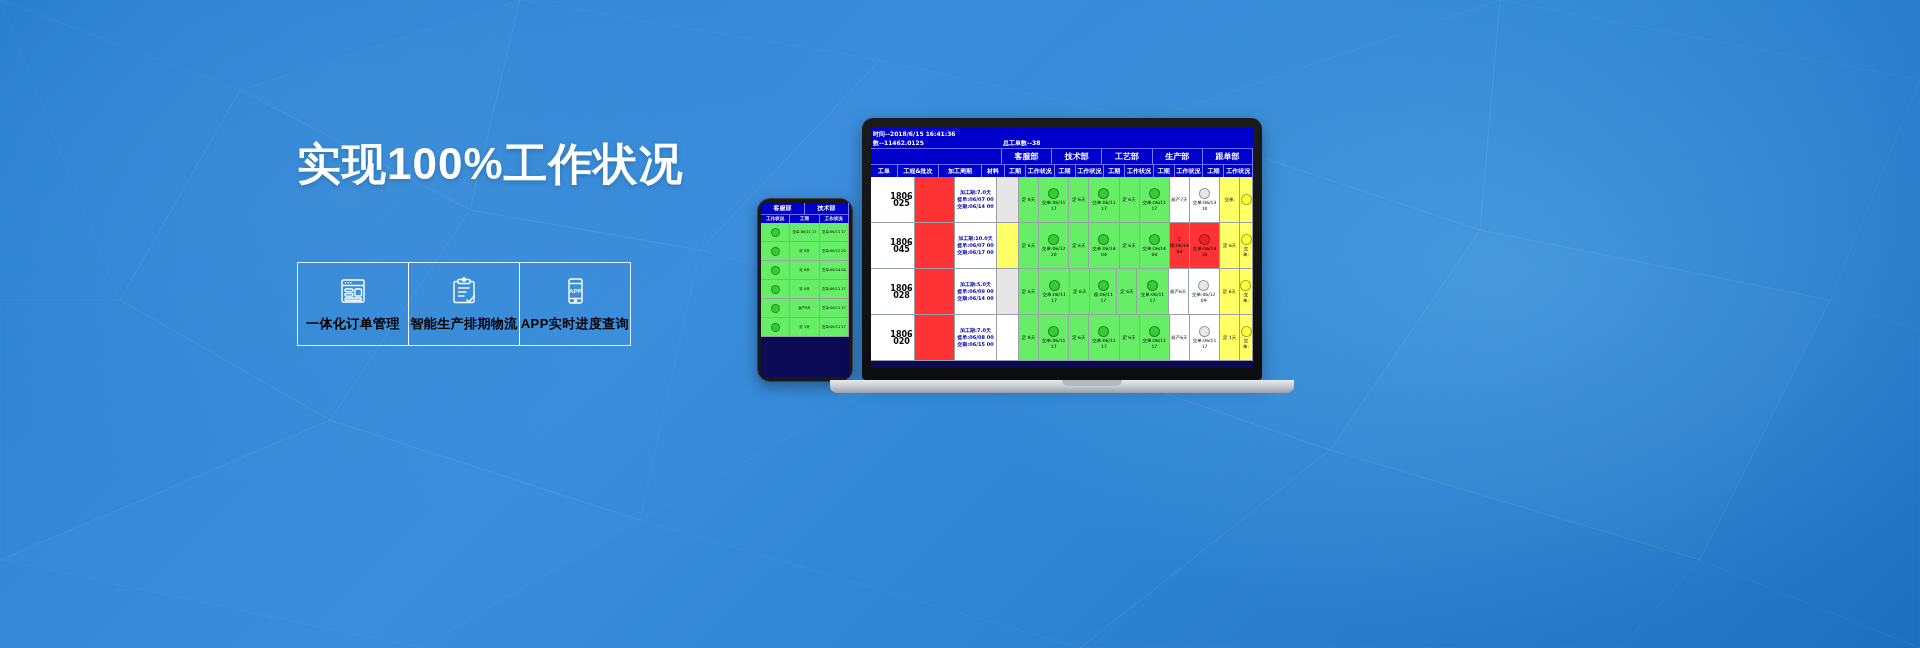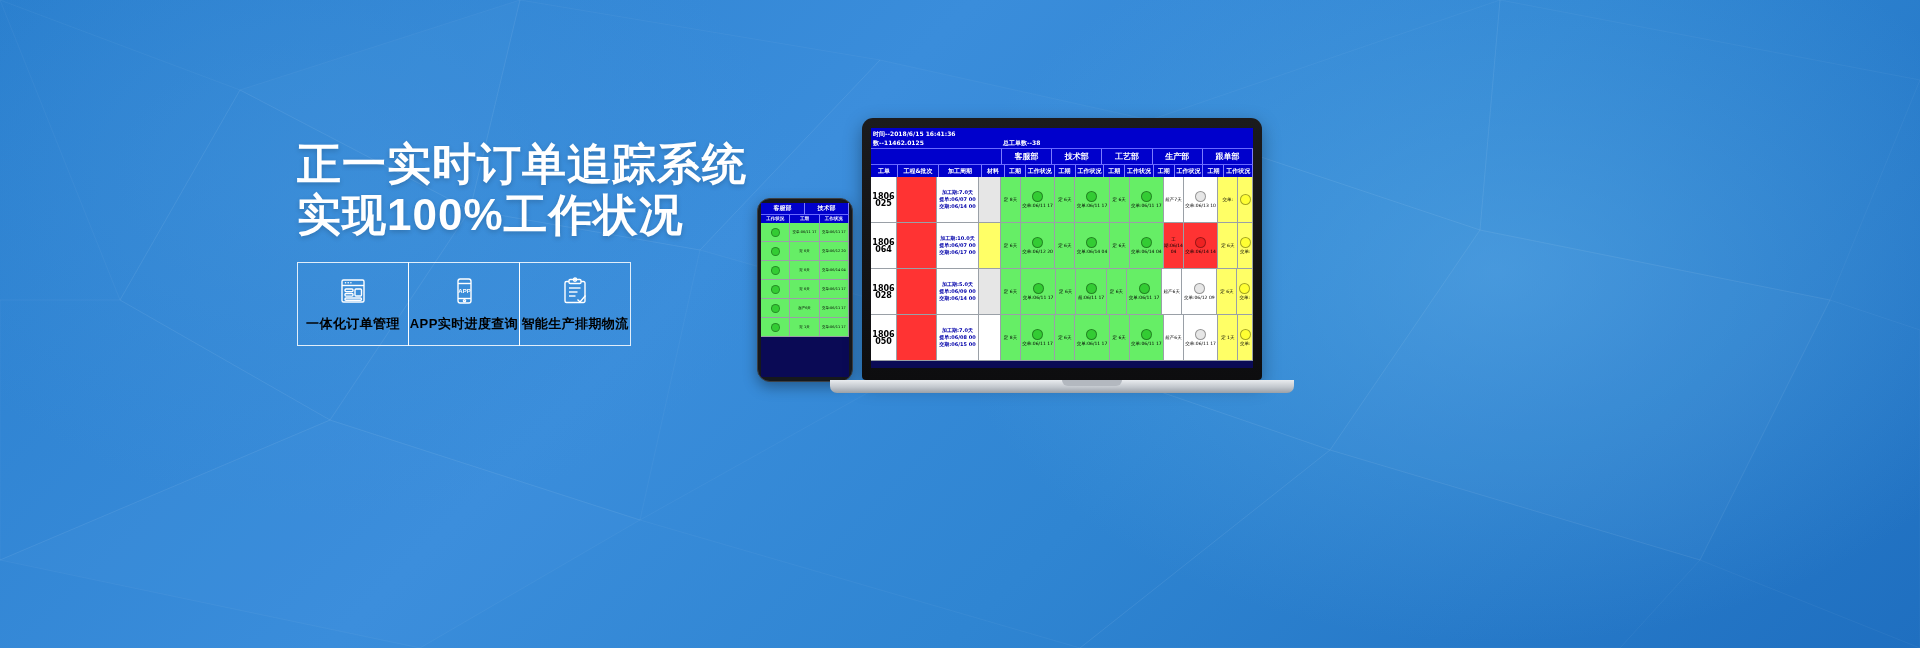--- a/index.html
+++ b/index.html
@@ -80,21 +80,21 @@
   .hdrow{display:flex;background:#0000cc;border-top:1px solid #6a6aff;}
   .hdrow .h{
     text-align:center;font-size:6px;font-weight:bold;padding:2px 0;
     border-right:1px solid #7d7dff;color:#fff;line-height:8px;
   }
   .rows{background:#ffffff;}
   .row{display:flex;border-bottom:1px solid #9aa0a7;}
   .cell{border-right:1px solid #9aa0a7;font-size:5px;line-height:7px;
     color:#000;overflow:hidden;display:flex;align-items:center;
     justify-content:center;text-align:center;padding:0 1px;box-sizing:border-box;}
-  .cell.num{font-size:8px;font-weight:bold;flex-direction:column;}
+  .cell.num{font-size:8px;font-weight:bold;flex-direction:column;margin-left:18px;}
   .dot{width:9px;height:9px;border-radius:50%;display:block;
     border:1px solid rgba(0,0,0,.35);}
   .cellstack{display:flex;flex-direction:column;align-items:center;justify-content:center;gap:1px;}
   .sub{font-size:4.5px;line-height:6px;color:#000;}
 
   
   .pdep{display:flex;background:#0000cc;}
   .pdep .d{flex:1;text-align:center;font-size:6px;font-weight:bold;padding:1px 0;
     border-right:1px solid #7d7dff;}
   .phd{display:flex;background:#0000cc;border-top:1px solid #6a6aff;}
@@ -129,21 +129,20 @@
   </g>
   <g fill="#ffffff" fill-opacity="0.035">
     <path d="M240 90 L520 0 L470 210 Z"></path>
     <path d="M700 250 L880 60 L1150 120 L980 330 Z"></path>
     <path d="M1330 450 L1480 230 L1830 300 L1700 560 Z"></path>
     <path d="M0 560 L330 420 L640 520 L420 648 Z"></path>
   </g>
 </svg>
 
 <div class="copy">
-  <div class="headline">正一实时订单追踪系统</div>
   <div class="headline">实现100%工作状况</div>
 </div>
 
 <div class="features">
 
   <div class="feature">
     <span class="ficon">
       <svg width="30" height="26" viewBox="0 0 30 26" fill="none" stroke="#ffffff" stroke-width="1.4">
         <rect x="4" y="2" width="22" height="22" rx="1.5"></rect>
         <line x1="4" y1="7.5" x2="26" y2="7.5"></line>
@@ -155,43 +154,43 @@
         <rect x="17" y="11" width="6.5" height="7" rx="1"></rect>
         <rect x="7" y="20" width="16.5" height="2.2" rx="1"></rect>
       </svg>
     </span>
     <span class="flabel">一体化订单管理</span>
   </div>
 
   <div class="feature">
     <span class="ficon">
       <svg width="30" height="28" viewBox="0 0 30 28" fill="none" stroke="#ffffff" stroke-width="1.4">
-        <rect x="9" y="2" width="13" height="24" rx="2.2"></rect>
-        <line x1="9" y1="6.5" x2="22" y2="6.5"></line>
-        <line x1="9" y1="21.5" x2="22" y2="21.5"></line>
-        <circle cx="15.5" cy="23.7" r="1.1"></circle>
-        <text x="15.5" y="16" font-size="6" fill="#ffffff" stroke="none" text-anchor="middle" font-family="Liberation Sans, sans-serif" font-weight="bold">APP</text>
-      </svg>
-    </span>
-    <span class="flabel">APP实时进度查询</span>
-  </div>
-
-  <div class="feature">
-    <span class="ficon">
-      <svg width="30" height="28" viewBox="0 0 30 28" fill="none" stroke="#ffffff" stroke-width="1.4">
         <path d="M9 4.5 H6.5 A1.5 1.5 0 0 0 5 6 V24 A1.5 1.5 0 0 0 6.5 25.5 H23.5 A1.5 1.5 0 0 0 25 24 V6 A1.5 1.5 0 0 0 23.5 4.5 H21"></path>
         <rect x="9" y="2.5" width="12" height="4" rx="1.2"></rect>
         <circle cx="15" cy="2.6" r="1.6"></circle>
         <line x1="9" y1="11" x2="20.5" y2="11"></line>
         <line x1="9" y1="15" x2="17.5" y2="15"></line>
         <line x1="9" y1="19" x2="15.5" y2="19"></line>
         <path d="M17.5 22.5 L20 25 L25.5 18.5"></path>
       </svg>
     </span>
     <span class="flabel">智能生产排期物流</span>
+  </div>
+
+  <div class="feature">
+    <span class="ficon">
+      <svg width="30" height="28" viewBox="0 0 30 28" fill="none" stroke="#ffffff" stroke-width="1.4">
+        <rect x="9" y="2" width="13" height="24" rx="2.2"></rect>
+        <line x1="9" y1="6.5" x2="22" y2="6.5"></line>
+        <line x1="9" y1="21.5" x2="22" y2="21.5"></line>
+        <circle cx="15.5" cy="23.7" r="1.1"></circle>
+        <text x="15.5" y="16" font-size="6" fill="#ffffff" stroke="none" text-anchor="middle" font-family="Liberation Sans, sans-serif" font-weight="bold">APP</text>
+      </svg>
+    </span>
+    <span class="flabel">APP实时进度查询</span>
   </div>
 
 </div>
 
 <div id="phone">
   <div class="pbody">
     <div class="pscreen dash">
       <div class="pdep">
         <span class="d">客服部</span>
         <span class="d">技术部</span>
@@ -335,21 +334,21 @@
               <span class="sub">交单:</span>
             </div>
             <div class="cell cellstack" style="flex: 1 1 auto; background: rgb(255, 255, 102);">
               <span class="dot" style="background: rgb(255, 255, 51);"></span>
               <span class="sub"></span>
             </div>
           </div>
           <div class="row" style="height: 45px;">
             <div class="cell num" style="flex: 0 0 26px;">
               <span>1806</span>
-              <span>064</span>
+              <span>045</span>
             </div>
             <div class="cell" style="flex: 0 0 40px; background: rgb(255, 51, 51);"></div>
             <div class="cell" style="flex: 0 0 42px; flex-direction: column; color: rgb(0, 0, 170); font-weight: bold;">
               <span>加工期:10.0天</span>
               <span>提单:06/07 00</span>
               <span>交期:06/17 00</span>
             </div>
             <div class="cell" style="flex: 0 0 22px; background: rgb(255, 255, 102);"></div>
             <div class="cell" style="flex: 0 0 20px; background: rgb(102, 238, 102);">
               <span class="sub">定 6天</span>
@@ -431,21 +430,21 @@
               <span class="sub">定 6天</span>
             </div>
             <div class="cell cellstack" style="flex: 1 1 auto; background: rgb(255, 255, 102);">
               <span class="dot" style="background: rgb(255, 255, 51);"></span>
               <span class="sub">交单:</span>
             </div>
           </div>
           <div class="row" style="height: 45px;">
             <div class="cell num" style="flex: 0 0 26px;">
               <span>1806</span>
-              <span>050</span>
+              <span>020</span>
             </div>
             <div class="cell" style="flex: 0 0 40px; background: rgb(255, 51, 51);"></div>
             <div class="cell" style="flex: 0 0 42px; flex-direction: column; color: rgb(0, 0, 170); font-weight: bold;">
               <span>加工期:7.0天</span>
               <span>提单:06/08 00</span>
               <span>交期:06/15 00</span>
             </div>
             <div class="cell" style="flex: 0 0 22px; background: rgb(255, 255, 255);"></div>
             <div class="cell" style="flex: 0 0 20px; background: rgb(102, 238, 102);">
               <span class="sub">定 8天</span>

